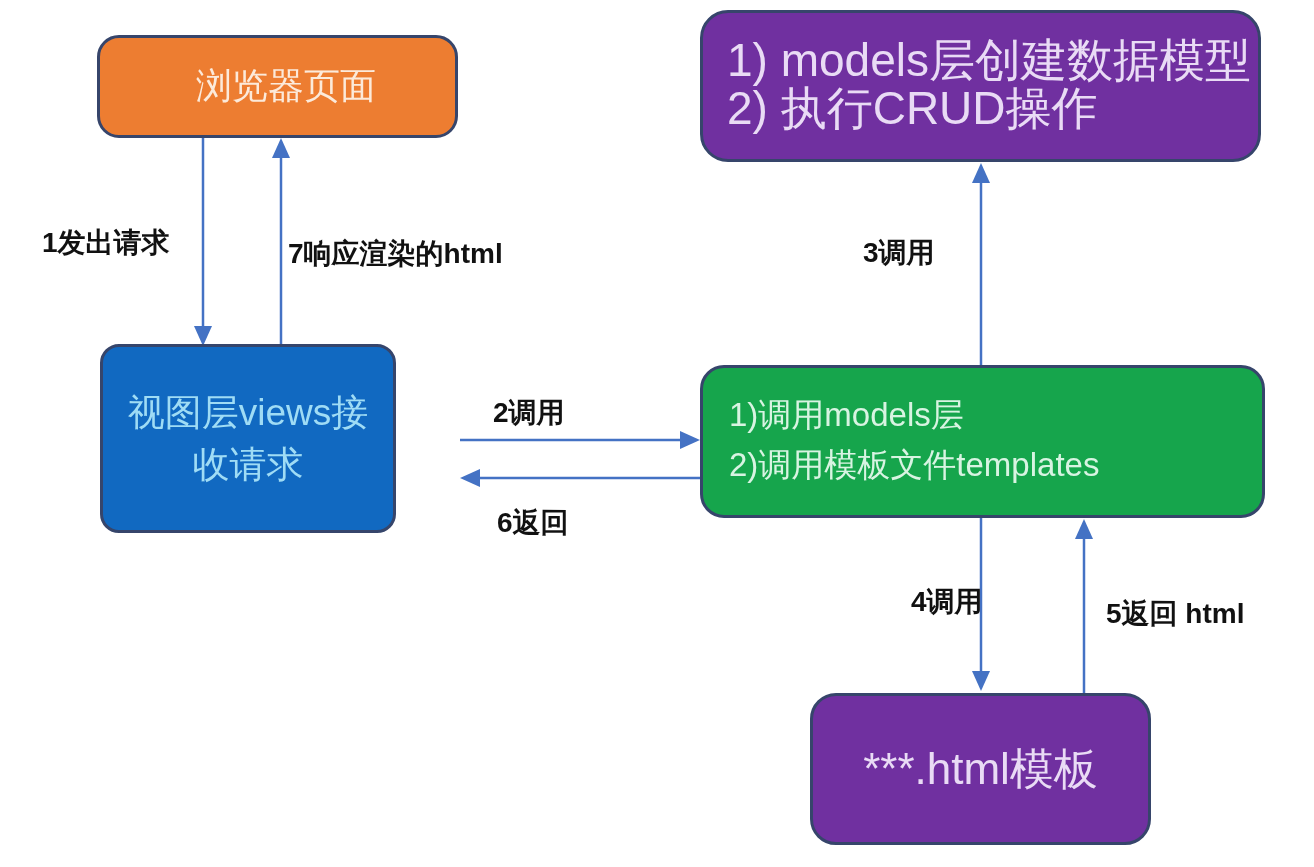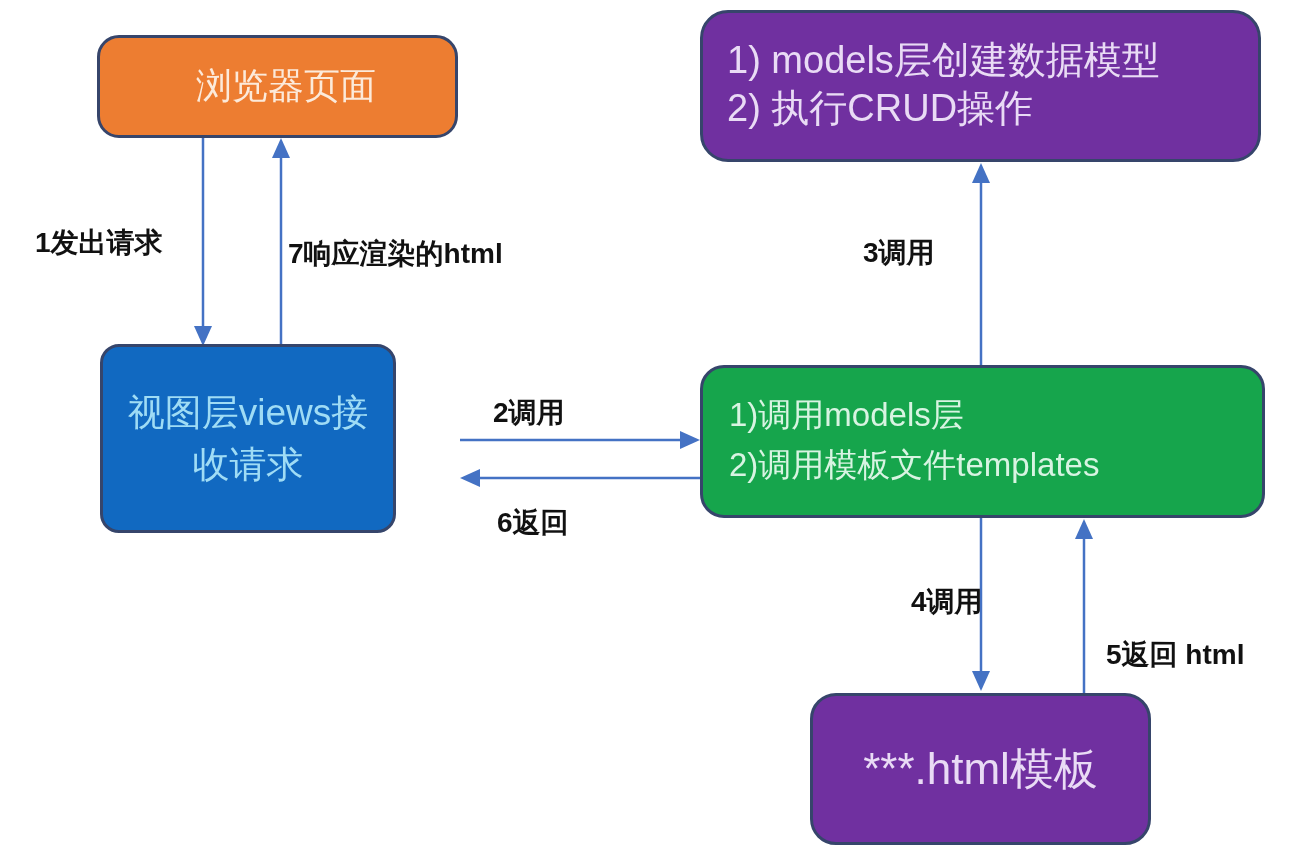--- a/index.html
+++ b/index.html
@@ -37,21 +37,21 @@
     background: var(--orange-fill, #ED7D31);
     color: var(--orange-text, #FCEADA);
     font-size: 36px;
     padding-left: 17px;
   }
   .node-models {
     left: 700px; top: 10px; width: 561px; height: 152px;
     border-radius: 28px;
     background: var(--purple-fill, #7030A0);
     color: var(--purple-text, #E9DBF5);
-    font-size: 38px;
+    font-size: 46px;
     padding: 23px 0 0 24px;
     line-height: 48px;
   }
   .node-views {
     left: 100px; top: 344px; width: 296px; height: 189px;
     border-radius: 19px;
     background: var(--blue-fill, #1169C1);
     color: var(--blue-text, #9FDCF5);
     font-size: 37px;
     line-height: 52px;
@@ -72,27 +72,27 @@
     color: var(--purple-text, #E9DBF5);
     font-size: 44px;
   }
   .edge-label {
     position: absolute;
     font-size: 28px;
     font-weight: bold;
     color: var(--label-text, #111);
     white-space: nowrap;
   }
-  .el-1 { left: 35px;  top: 224px; }
+  .el-1 { left: 42px;  top: 224px; }
   .el-7 { left: 288px; top: 235px; }
   .el-2 { left: 493px; top: 394px; }
   .el-6 { left: 497px; top: 504px; }
   .el-3 { left: 863px; top: 234px; }
   .el-4 { left: 863px; top: 583px; margin-left: 48px; }
-  .el-5 { left: 1106px; top: 595px; margin-top: 41px; }
+  .el-5 { left: 1106px; top: 595px; }
 </style>
 </head>
 <body>
 
 <div class="canvas">
 
   <svg class="arrows-layer" viewBox="0 0 1314 867" xmlns="http://www.w3.org/2000/svg">
 
     <g>
       <line x1="203" y1="138" x2="203" y2="328"></line>

